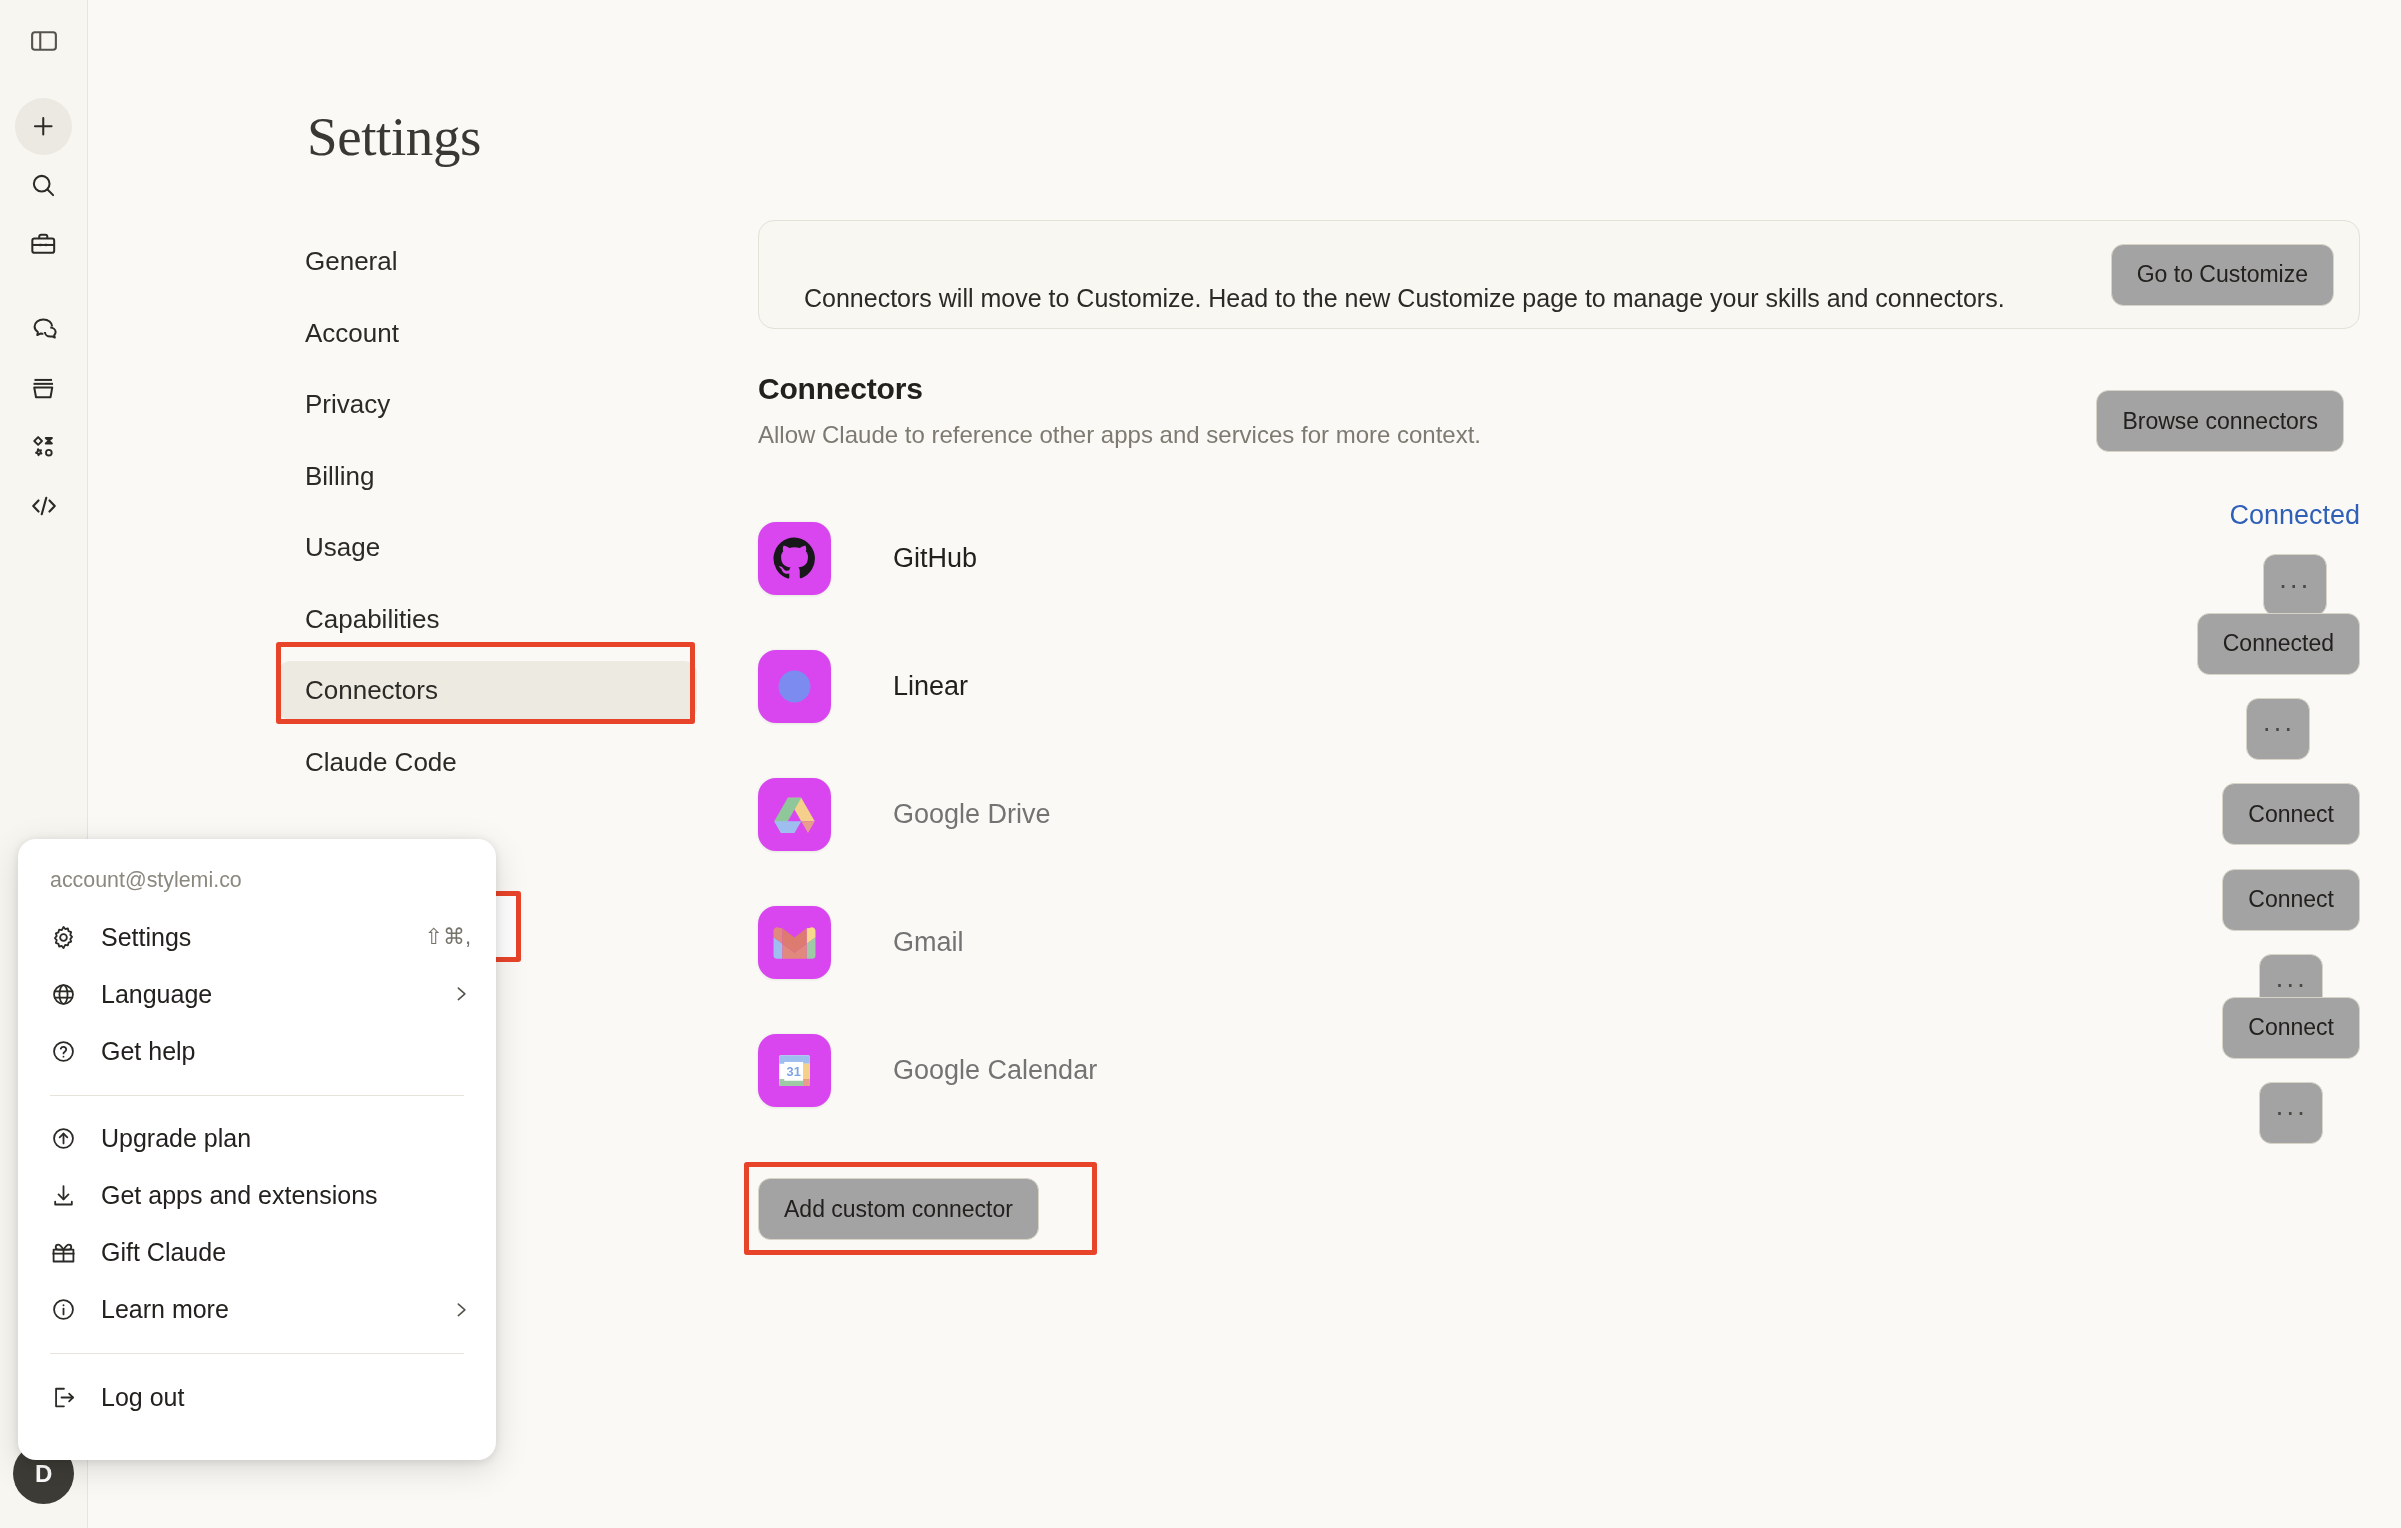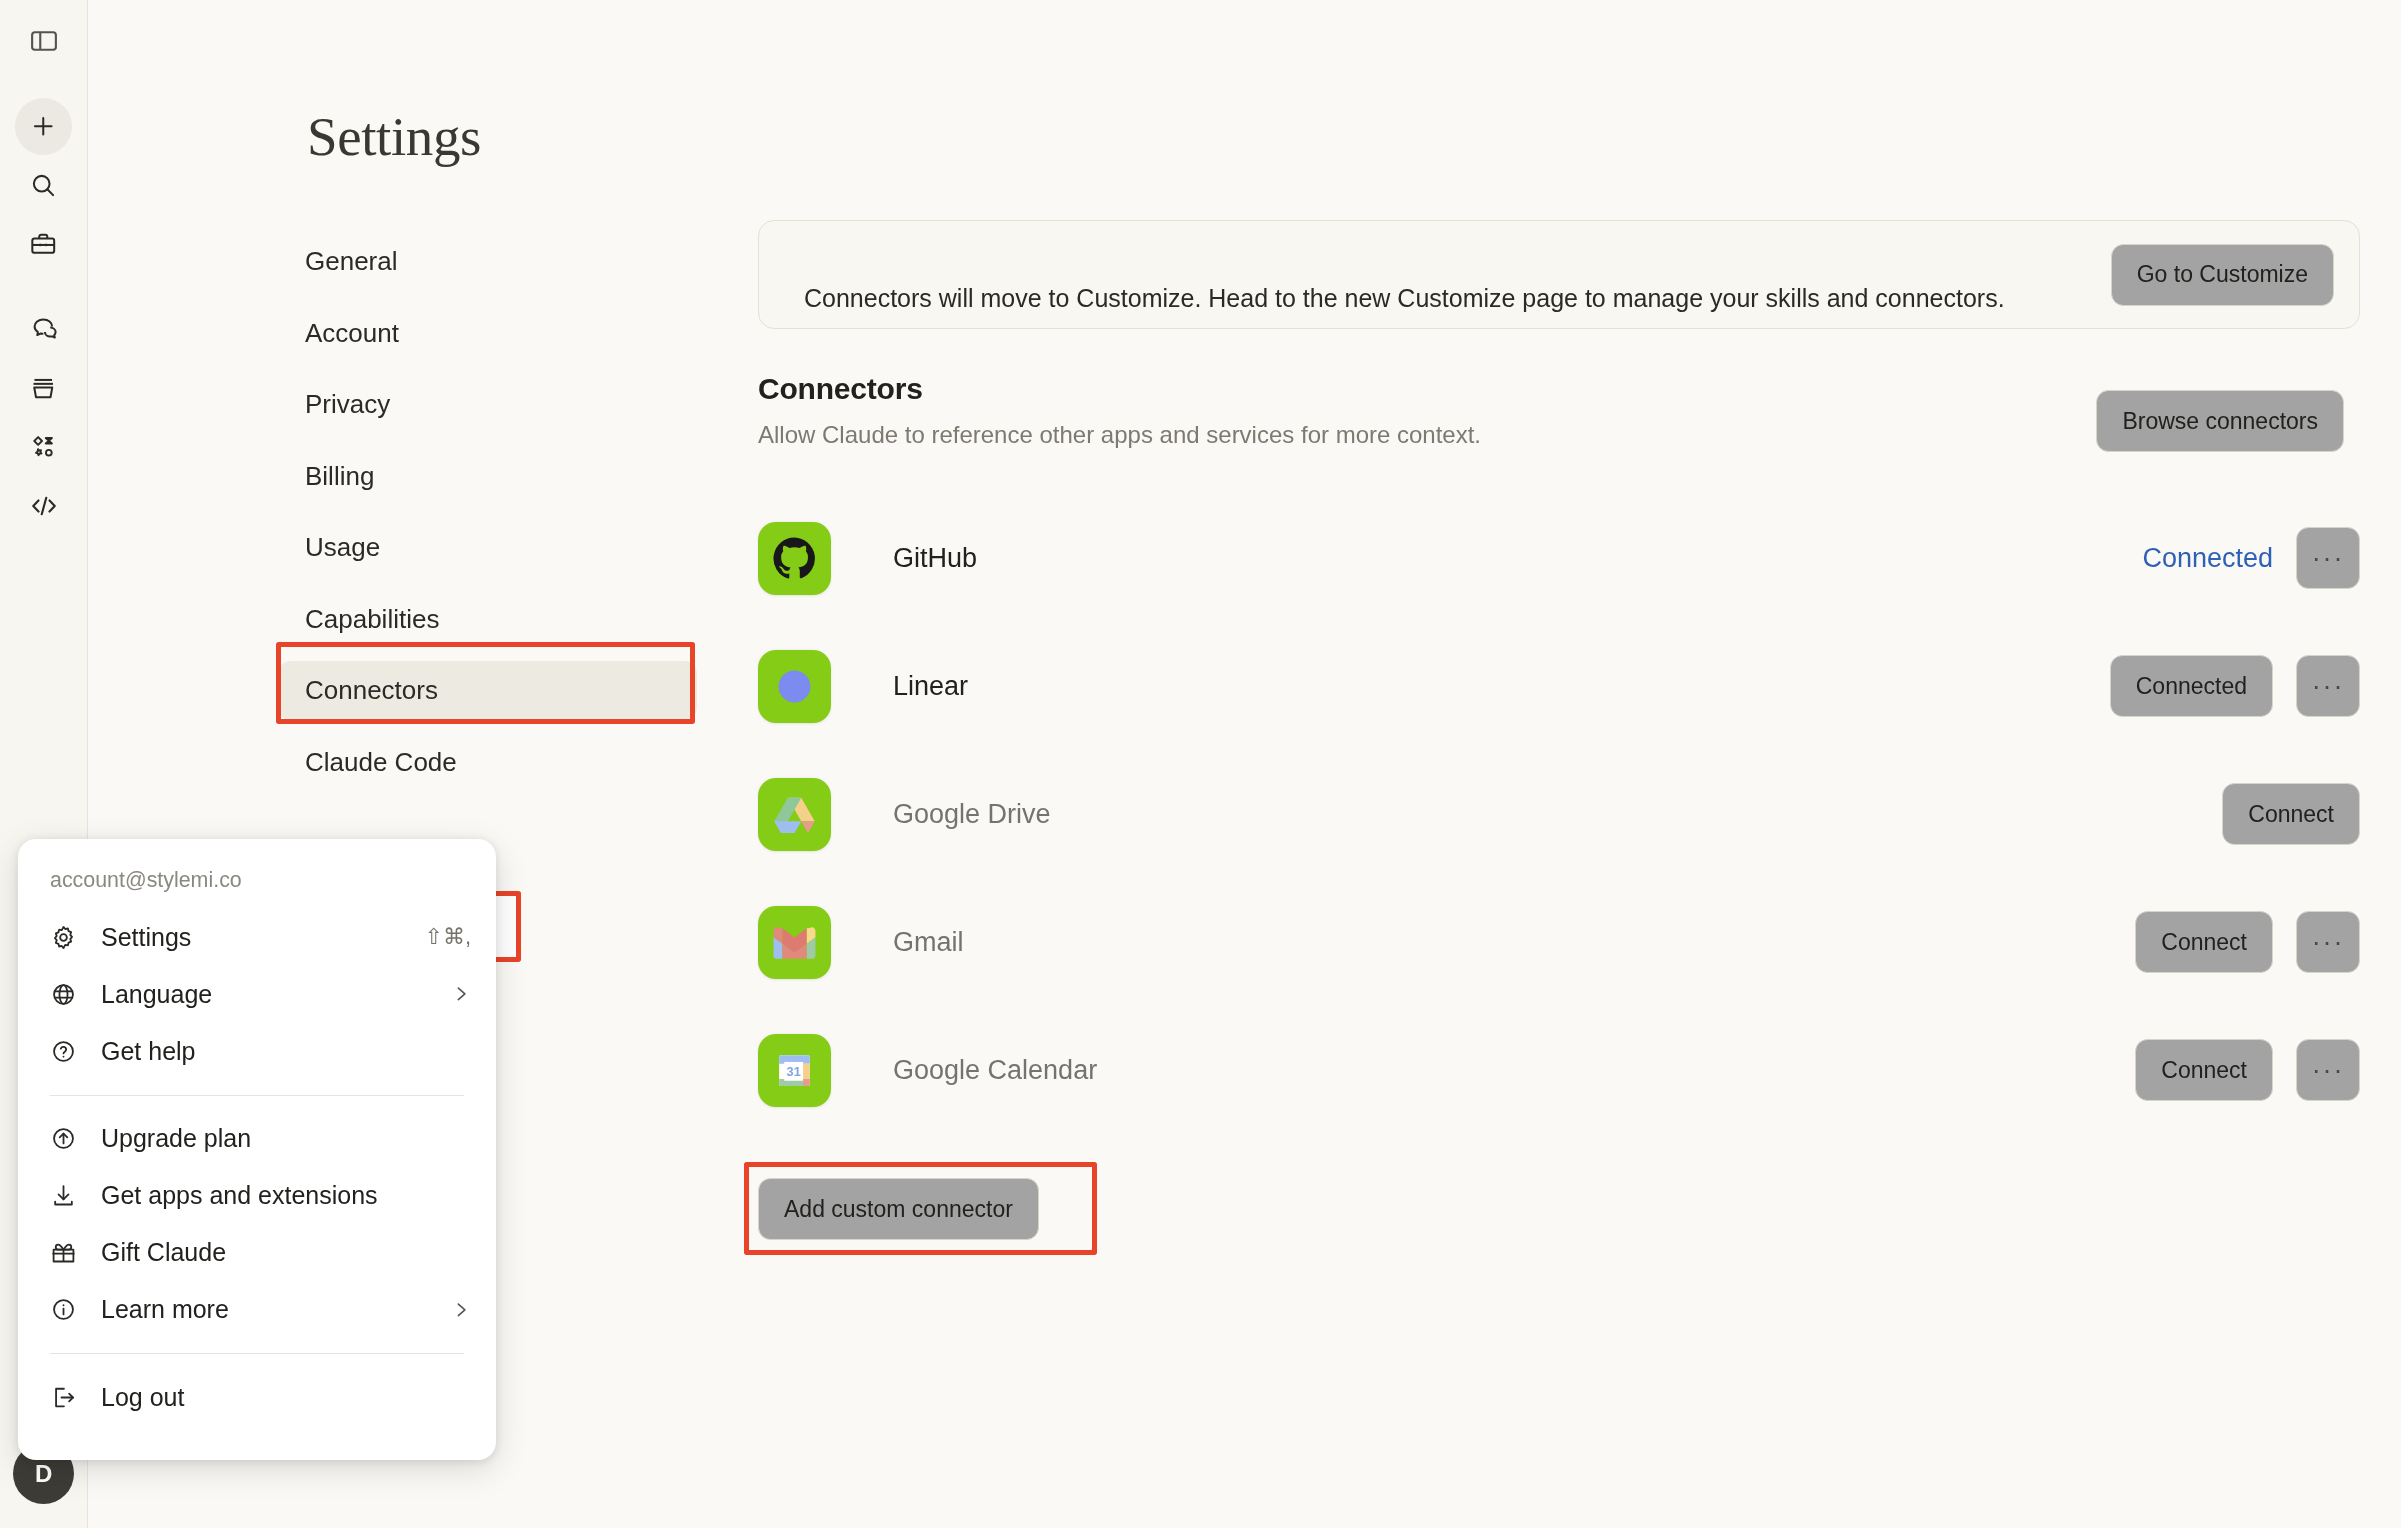--- a/index.html
+++ b/index.html
@@ -168,41 +168,42 @@
   }
   .connector-row {
     position: relative;
     height: 128px;
     display: flex;
     align-items: center;
   }
   .connector-icon {
     width: 73px; height: 73px;
     border-radius: 18px;
-    background: #84cc16;
+    background: #d946ef;
     box-shadow: 0 0.9px 2.7px rgba(0,0,0,0.09);
     display: flex;
     align-items: center;
     justify-content: center;
     flex: none;
   }
   .connector-icon svg { display: block; }
   .connector-name {
     margin-left: 62px;
     font-size: 27px;
     color: #23211E;
     white-space: nowrap;
   }
   .connector-name.muted { color: #737373; }
   .row-actions {
     position: absolute;
     right: 0;
     display: flex;
     align-items: center;
     gap: 23px;
+    flex-direction: column;
   }
   .status-link {
     font-size: 27px;
     color: #2F60B8;
     cursor: pointer;
     white-space: nowrap;
   }
 
   .add-connector-wrap {
     position: absolute;

